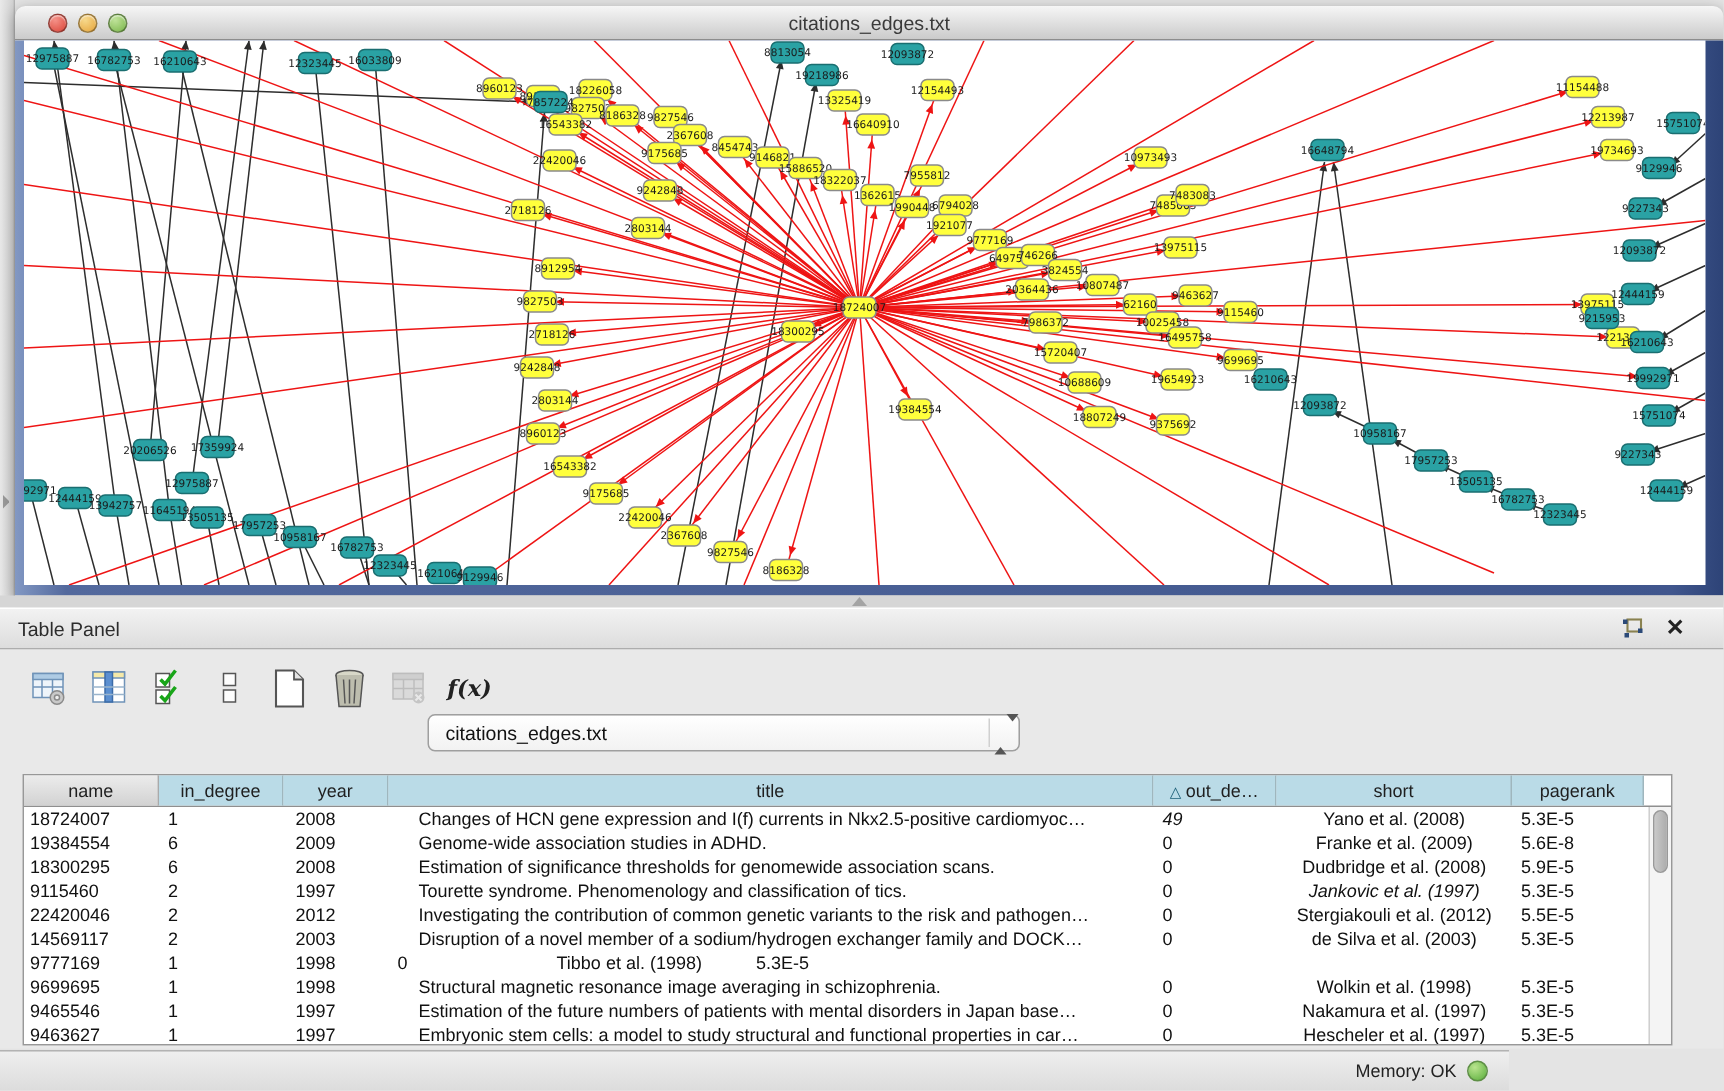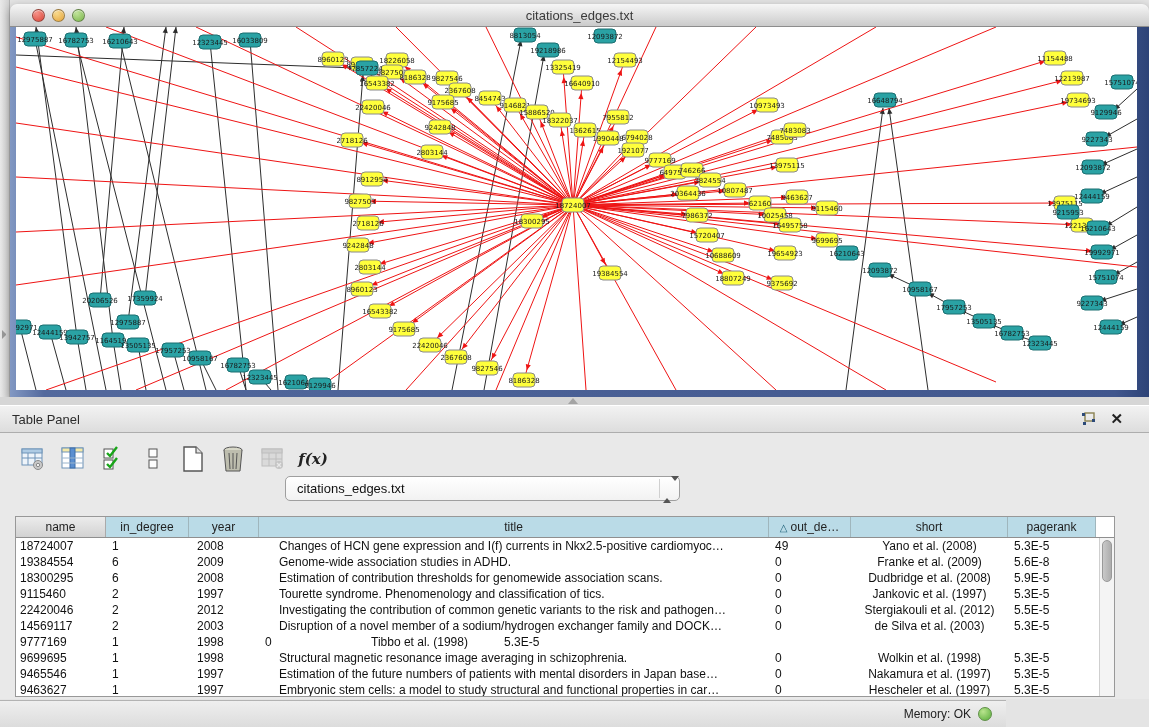--- a/index.html
+++ b/index.html
@@ -895,49 +895,49 @@
           <div class="th" style="width: 82px;"><span class="sort">△</span>out_de…</div>
           <div class="th" style="width: 157px;">short</div>
           <div class="th" style="width: 88px;">pagerank</div>
         </div>
       <div class="tbody">
         <div class="tr">
             <div class="td c0" style="width: 90px;">18724007</div>
             <div class="td c1" style="width: 83px;">1</div>
             <div class="td c2" style="width: 70px;">2008</div>
             <div class="td c3" style="width: 510px;">Changes of HCN gene expression and I(f) currents in Nkx2.5-positive cardiomyoc…</div>
-            <div class="td c4" style="width: 82px;">49</div>
+            <div class="td c4" style="width: 82px; font-style: italic;">49</div>
             <div class="td c5" style="width: 157px;">Yano et al. (2008)</div>
             <div class="td c6" style="width: 88px;">5.3E-5</div>
           </div>
           <div class="tr">
             <div class="td c0" style="width: 90px;">19384554</div>
             <div class="td c1" style="width: 83px;">6</div>
             <div class="td c2" style="width: 70px;">2009</div>
             <div class="td c3" style="width: 510px;">Genome-wide association studies in ADHD.</div>
             <div class="td c4" style="width: 82px;">0</div>
             <div class="td c5" style="width: 157px;">Franke et al. (2009)</div>
             <div class="td c6" style="width: 88px;">5.6E-8</div>
           </div>
           <div class="tr">
             <div class="td c0" style="width: 90px;">18300295</div>
             <div class="td c1" style="width: 83px;">6</div>
             <div class="td c2" style="width: 70px;">2008</div>
-            <div class="td c3" style="width: 510px;">Estimation of contribution thresholds for genomewide association scans.</div>
+            <div class="td c3" style="width: 510px;">Estimation of significance thresholds for genomewide association scans.</div>
             <div class="td c4" style="width: 82px;">0</div>
             <div class="td c5" style="width: 157px;">Dudbridge et al. (2008)</div>
             <div class="td c6" style="width: 88px;">5.9E-5</div>
           </div>
           <div class="tr">
             <div class="td c0" style="width: 90px;">9115460</div>
             <div class="td c1" style="width: 83px;">2</div>
             <div class="td c2" style="width: 70px;">1997</div>
             <div class="td c3" style="width: 510px;">Tourette syndrome. Phenomenology and classification of tics.</div>
             <div class="td c4" style="width: 82px;">0</div>
-            <div class="td c5" style="width: 157px;">Jankovic et al. (1997)</div>
+            <div class="td c5" style="width: 157px; font-style: italic;">Jankovic et al. (1997)</div>
             <div class="td c6" style="width: 88px;">5.3E-5</div>
           </div>
           <div class="tr">
             <div class="td c0" style="width: 90px;">22420046</div>
             <div class="td c1" style="width: 83px;">2</div>
             <div class="td c2" style="width: 70px;">2012</div>
             <div class="td c3" style="width: 510px;">Investigating the contribution of common genetic variants to the risk and pathogen…</div>
             <div class="td c4" style="width: 82px;">0</div>
             <div class="td c5" style="width: 157px;">Stergiakouli et al. (2012)</div>
             <div class="td c6" style="width: 88px;">5.5E-5</div>

